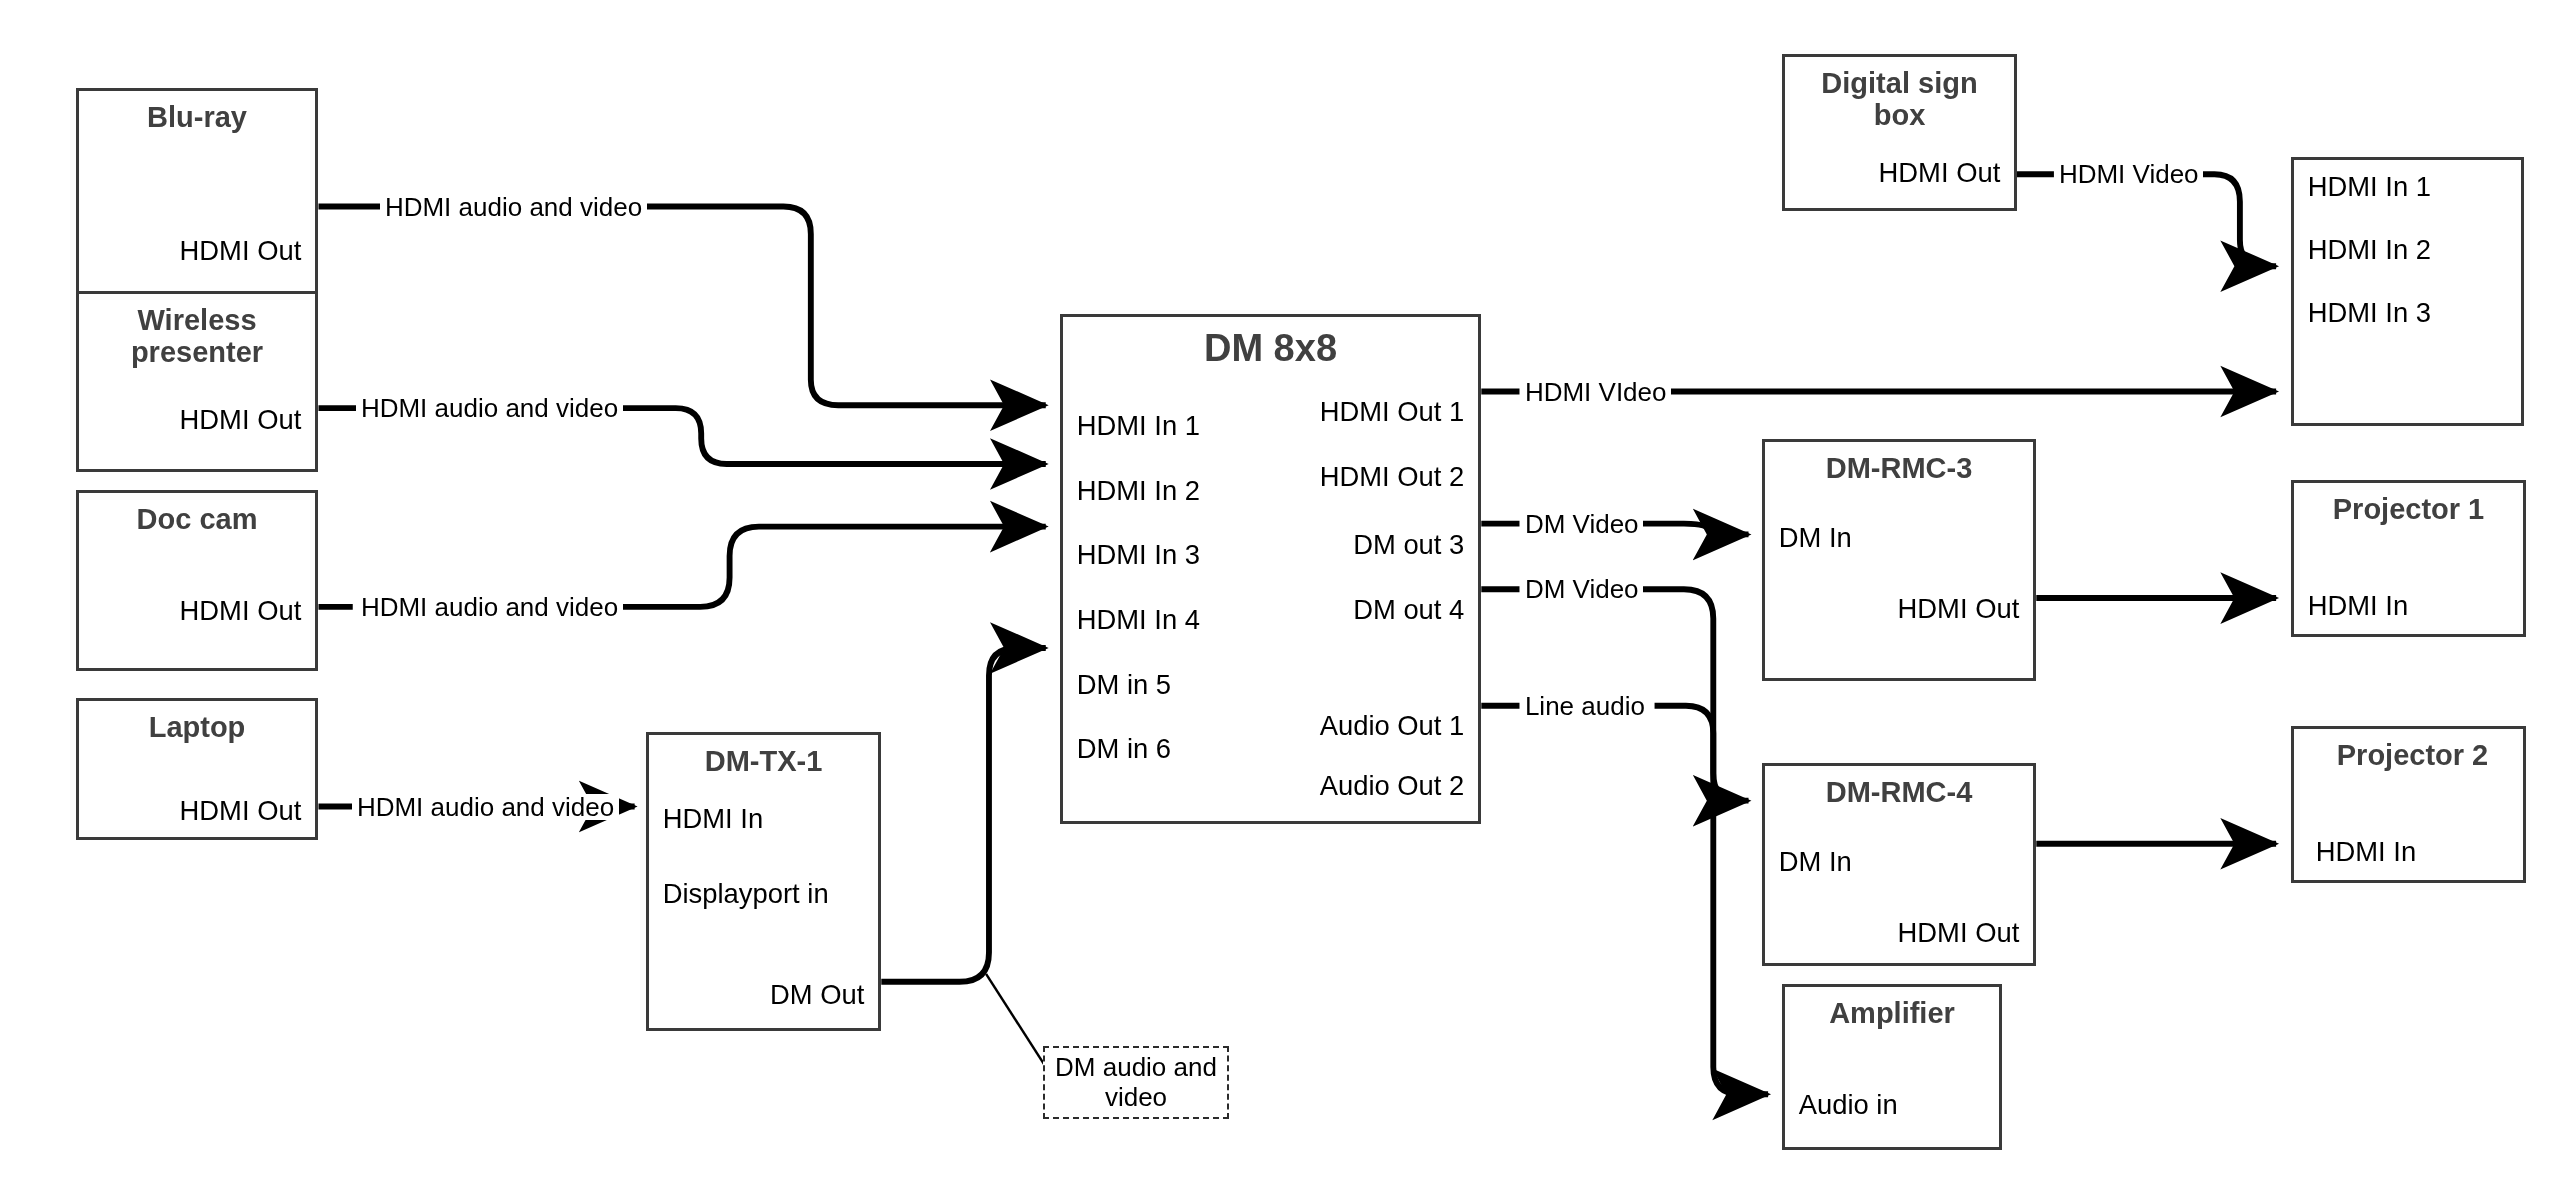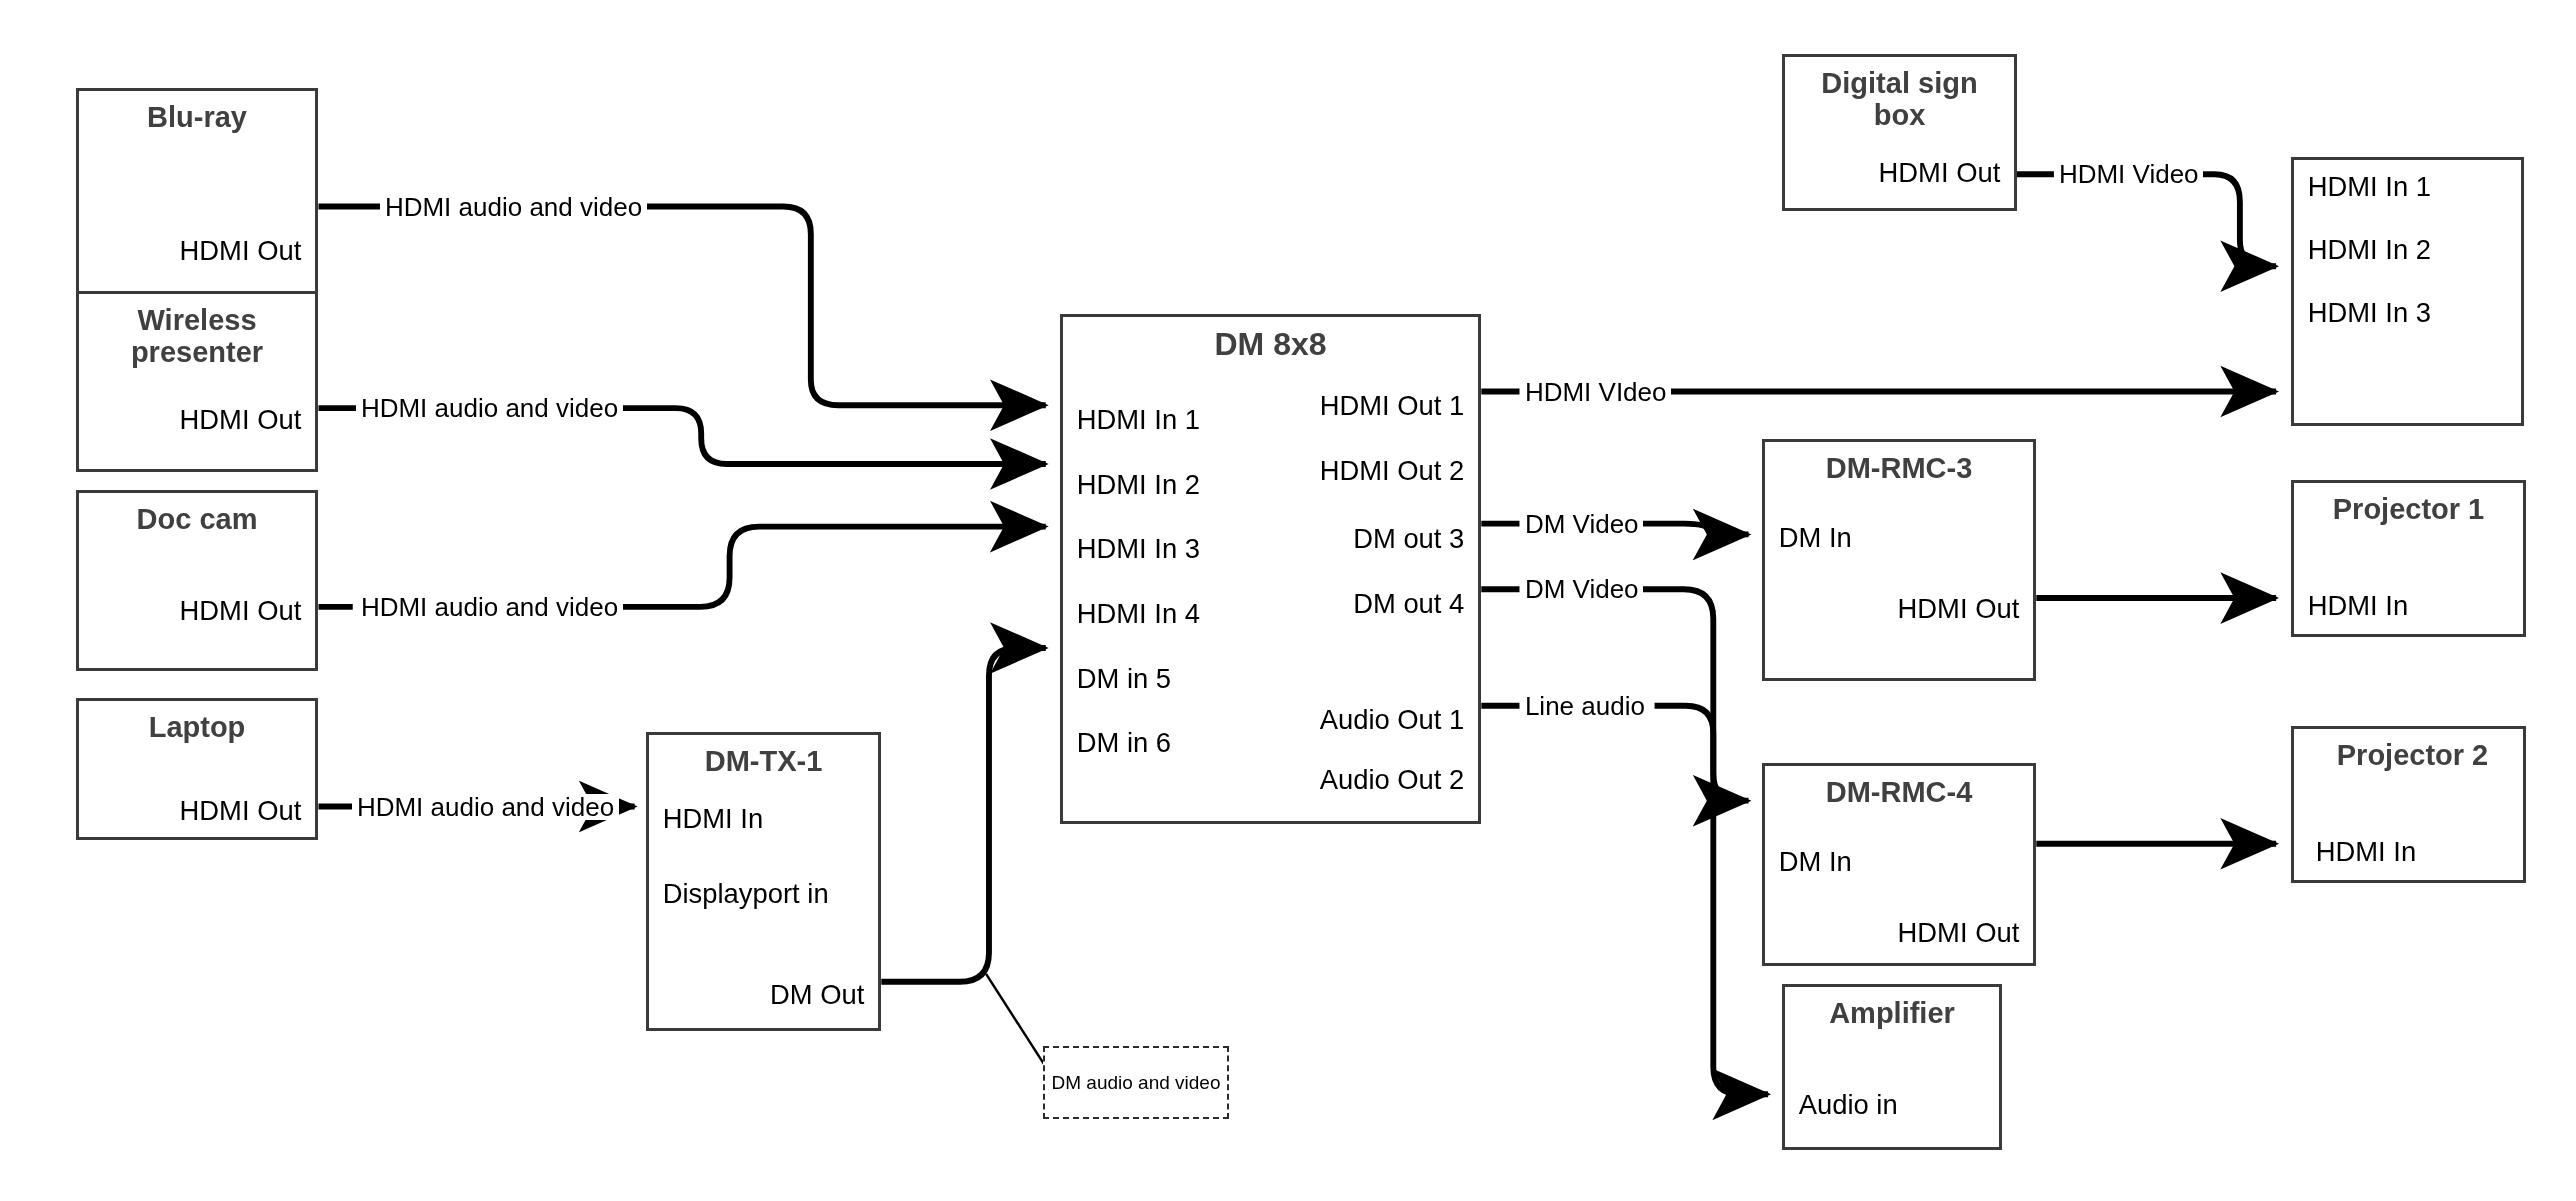--- a/index.html
+++ b/index.html
@@ -57,21 +57,21 @@
     line-height: 1;
   }
   .port.left  { left: 13.7px; }
   .port.right { right: 13.7px; }
 
   .note {
     position: absolute;
     box-sizing: border-box;
     border: 2px dashed #2b2b2b;
     background: #ffffff;
-    font-size: 19px;
+    font-size: 26px;
     color: #000000;
     text-align: center;
     display: flex;
     align-items: center;
     justify-content: center;
     line-height: 1.15;
     padding: 2px 5.9px;
   }
   .edge-label {
     position: absolute;
@@ -158,21 +158,21 @@
   <div class="node" style="left:646px; top:732px; width:235px; height:299px;">
     <div class="node-title">DM-TX-1</div>
     <div class="ports">
       <div class="port left" style="top:27.4px;">HDMI In</div>
       <div class="port left" style="top:103px;">Displayport in</div>
       <div class="port right" style="top:204px;">DM Out</div>
     </div>
   </div>
 
   <div class="node" style="left:1060px; top:314px; width:421px; height:510px;">
-    <div class="node-title" style="font-size:32px;">DM 8x8</div>
+    <div class="node-title" style="font-size:38px;">DM 8x8</div>
     <div class="ports">
       <div class="port left" style="top:43px;">HDMI In 1</div>
       <div class="port left" style="top:108px;">HDMI In 2</div>
       <div class="port left" style="top:172px;">HDMI In 3</div>
       <div class="port left" style="top:237px;">HDMI In 4</div>
       <div class="port left" style="top:302px;">DM in 5</div>
       <div class="port left" style="top:366px;">DM in 6</div>
 
       <div class="port right" style="top:29px;">HDMI Out 1</div>
       <div class="port right" style="top:94px;">HDMI Out 2</div>

